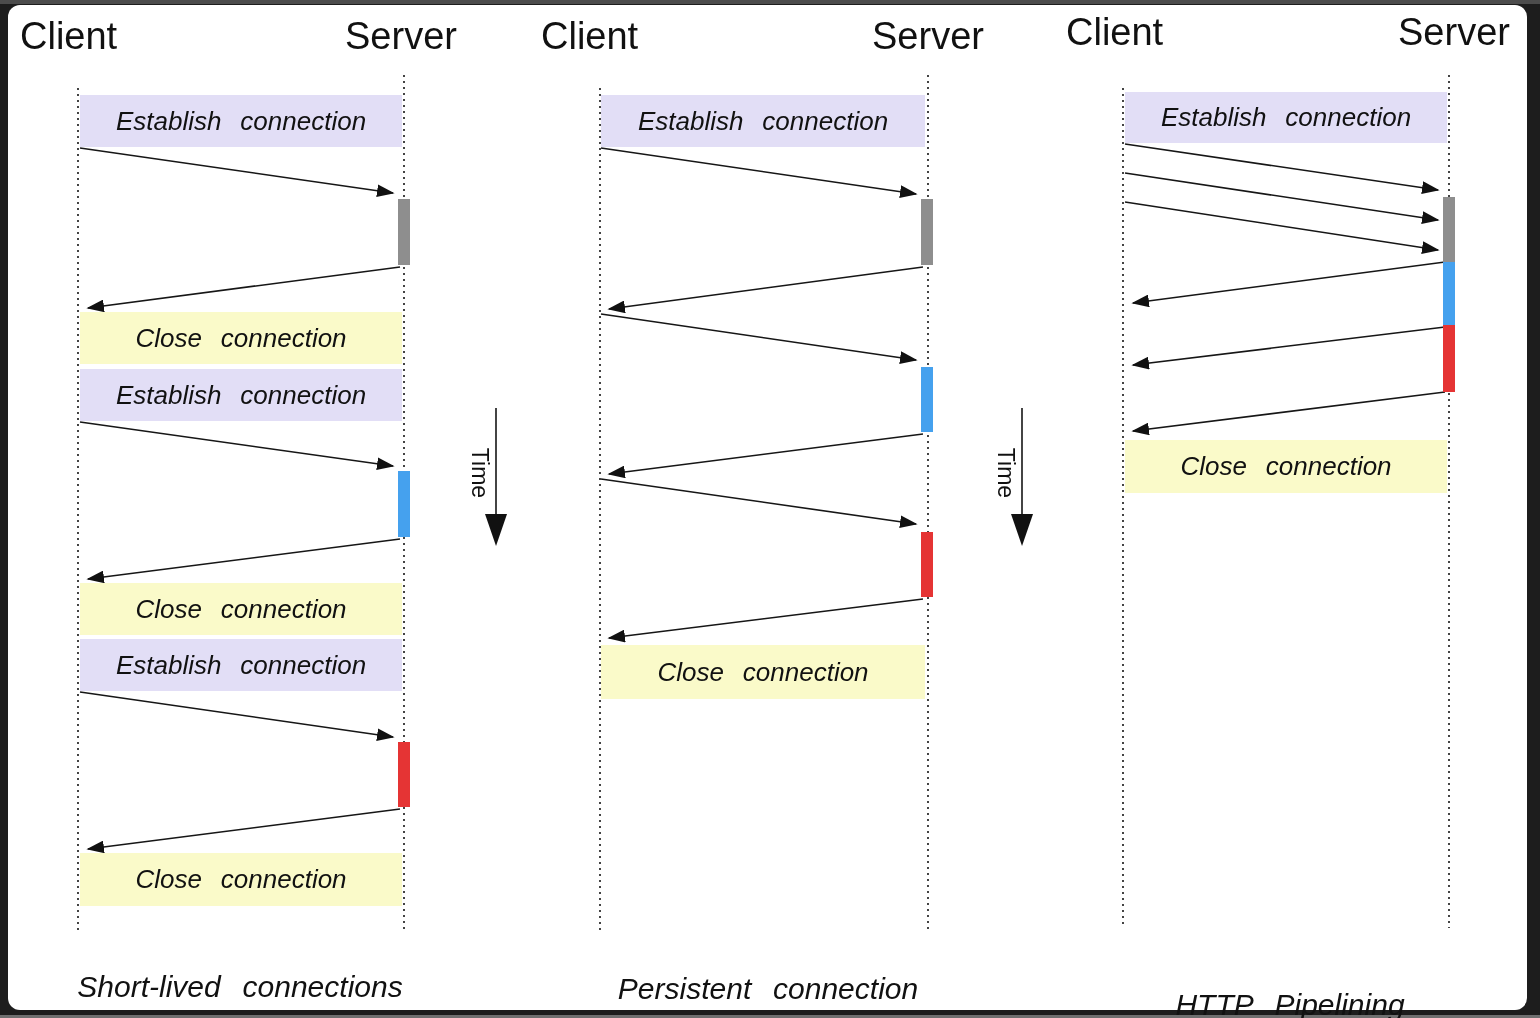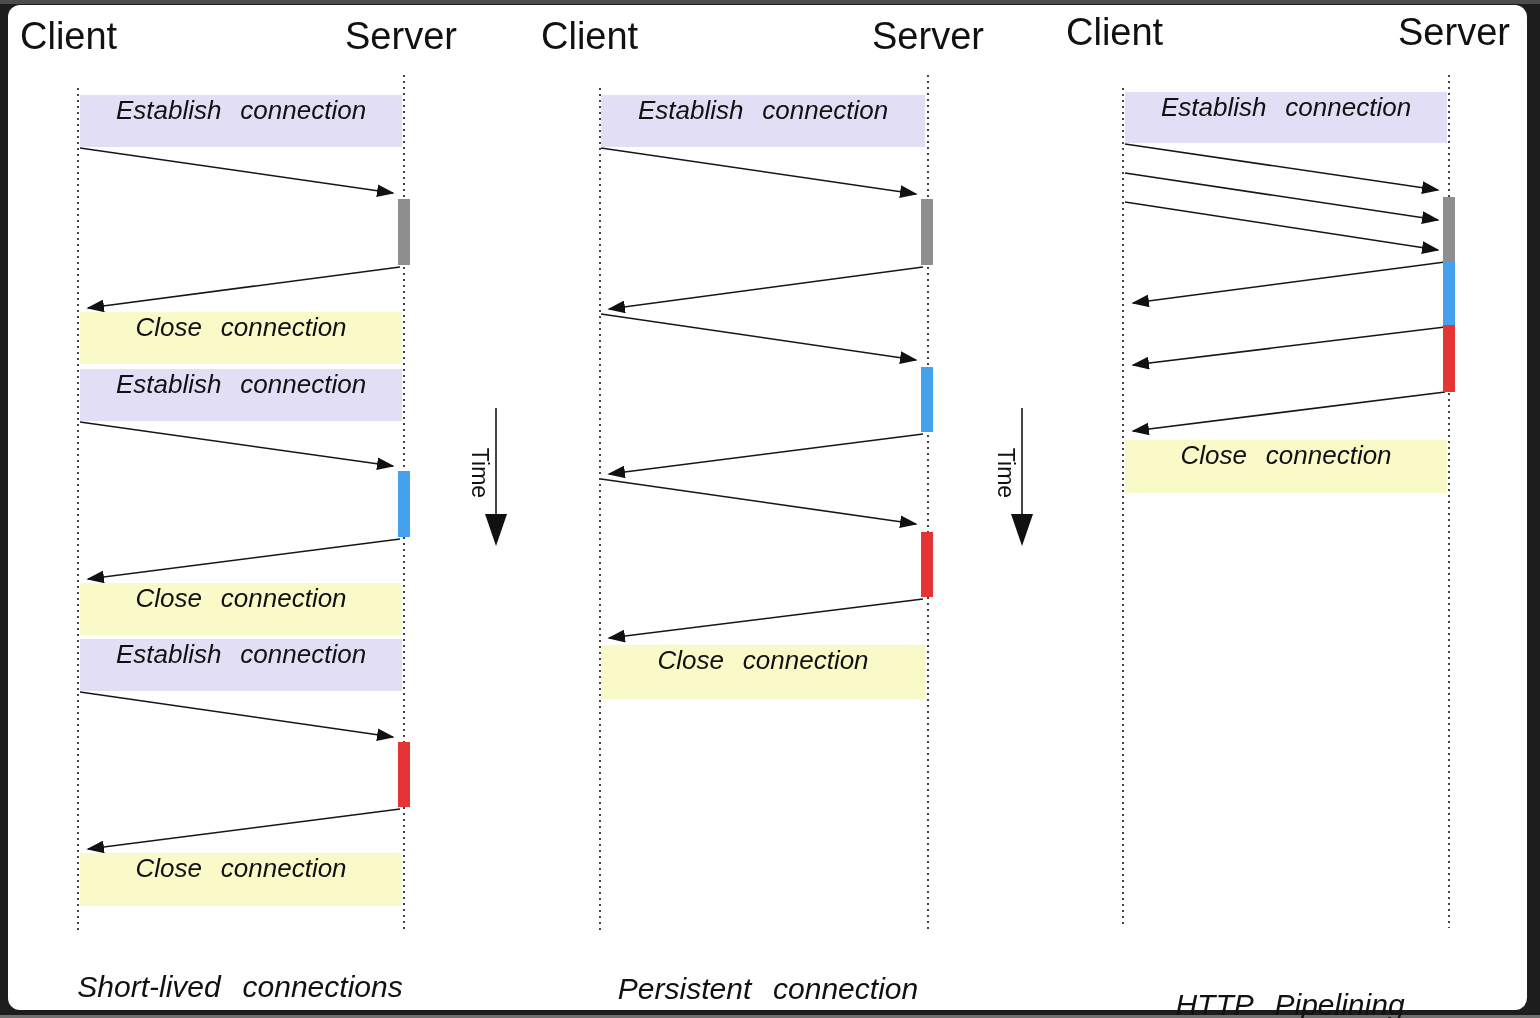--- a/index.html
+++ b/index.html
@@ -4,21 +4,21 @@
 <style>
   html,body{margin:0;padding:0;background:#1d1d1d;}
   .stage{position:relative;width:1540px;height:1018px;overflow:hidden;
          font-family:Liberation Sans, sans-serif;color:#111;}
   .top-edge{position:absolute;left:0;top:0;right:0;height:4px;background:#4c4c4c;}
   .bottom-edge{position:absolute;left:0;bottom:0;right:0;height:3px;background:#6f6f6f;}
   .panel{position:absolute;left:8px;top:5px;width:1519px;height:1005px;
          background:#ffffff;border-radius:12px;}
   svg.layer{position:absolute;left:0;top:0;}
   .hdr{position:absolute;font-size:38px;line-height:40px;white-space:nowrap;}
-  .box{position:absolute;display:flex;justify-content:center;
+  .box{position:absolute;display:flex;align-items:center;justify-content:center;
        font-style:italic;font-size:26px;word-spacing:0.45em;white-space:nowrap;}
   .caption{position:absolute;width:400px;text-align:center;font-style:italic;
            font-size:30px;word-spacing:0.45em;white-space:nowrap;}
   .time-label{position:absolute;width:96px;height:26px;line-height:26px;
               text-align:center;font-size:23px;transform:rotate(90deg);}
   .ln{stroke:#161616;stroke-width:1.6;fill:none;}
   .life{stroke:#161616;stroke-width:1.6;stroke-dasharray:2 4;fill:none;}
   .ah{fill:#111;}
 </style>
 </head>

